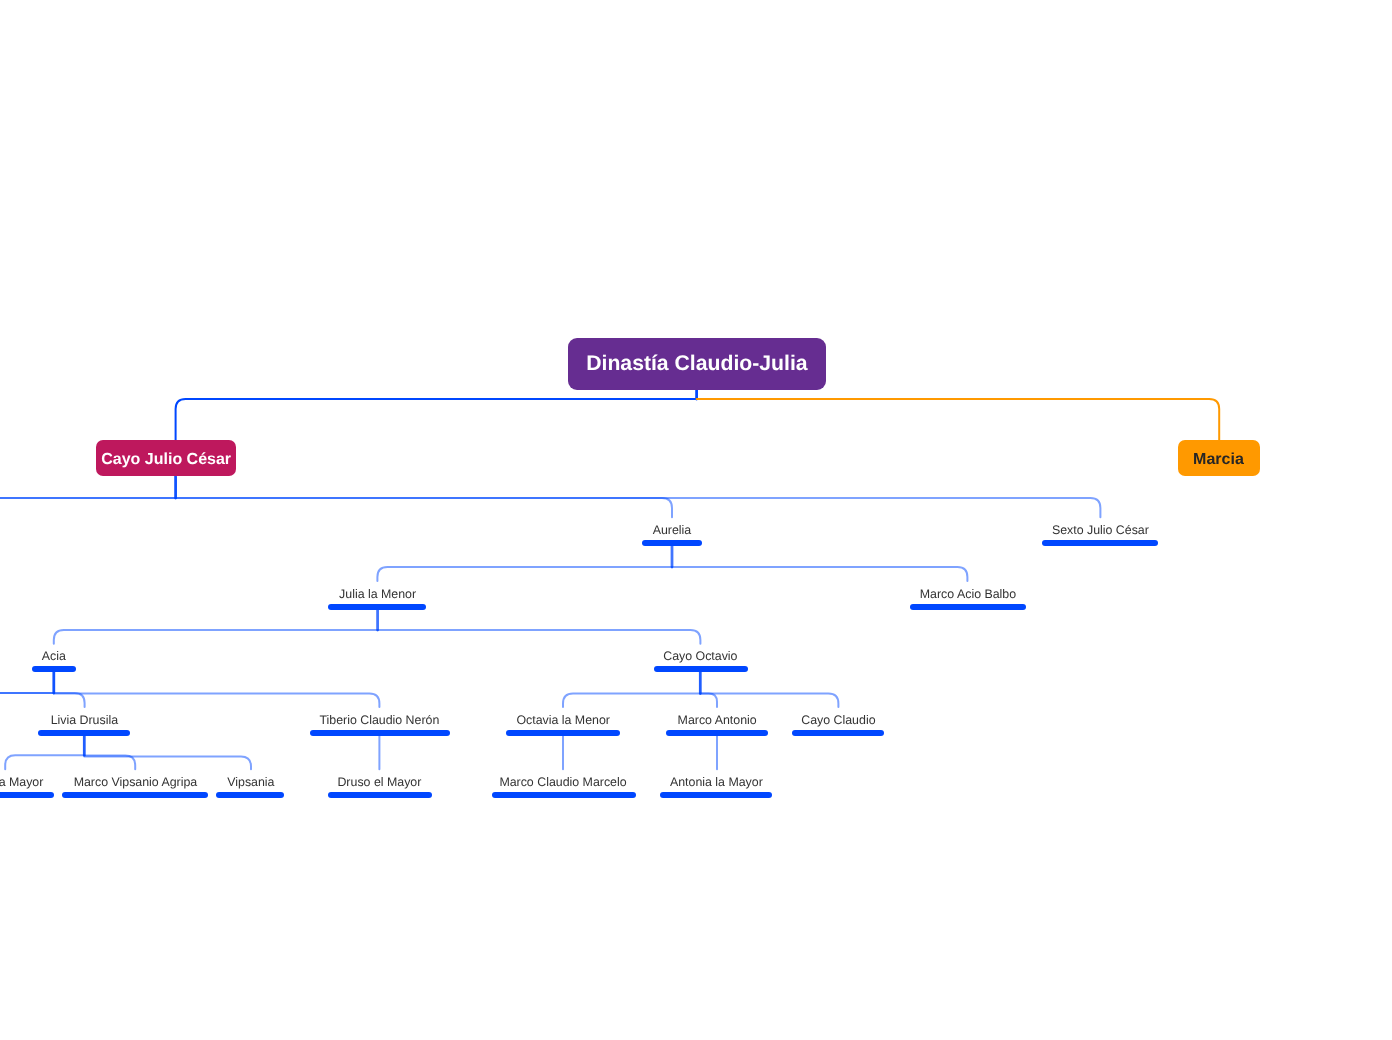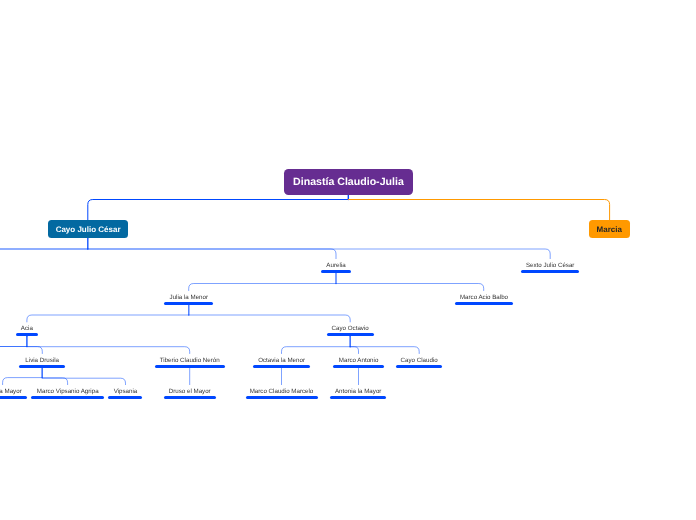--- a/index.html
+++ b/index.html
@@ -51,21 +51,21 @@
       <path d="M42.15 377.8H62.599999999999994Q67.6 377.8 67.6 382.8V384.6" fill="none" stroke="#0047ff" stroke-width="1" stroke-linecap="round" stroke-opacity="0.5"></path>
       <path d="M42.15 378.2H120.5Q125.5 378.2 125.5 383.2V384.6" fill="none" stroke="#0047ff" stroke-width="1" stroke-linecap="round" stroke-opacity="0.5"></path>
       <path d="M189.7 367.7V384.6" fill="none" stroke="#0047ff" stroke-width="1" stroke-linecap="round" stroke-opacity="0.5"></path>
       <path d="M281.5 367.7V384.6" fill="none" stroke="#0047ff" stroke-width="1" stroke-linecap="round" stroke-opacity="0.5"></path>
       <path d="M358.5 367.7V384.6" fill="none" stroke="#0047ff" stroke-width="1" stroke-linecap="round" stroke-opacity="0.5"></path>
     </svg>
   <div id="nodes">
       <div class="node pill" style="left: 283.5px; top: 169px; width: 129.9px; height: 25.8px; font-size: 10.6px; background: rgb(102, 45, 145); color: rgb(255, 255, 255); border-radius: 4.5px;">
         <span>Dinastía Claudio-Julia</span>
       </div>
-      <div class="node pill" style="left: 48.1px; top: 220.3px; width: 80px; height: 17.9px; font-size: 8px; background: #0369a1; color: rgb(255, 255, 255);">
+      <div class="node pill" style="left: 48.1px; top: 220.3px; width: 70px; height: 17.9px; font-size: 8px; background: #be185d; color: rgb(255, 255, 255);">
         <span>Cayo Julio César</span>
       </div>
       <div class="node pill" style="left: 588.9px; top: 220.3px; width: 40.7px; height: 17.9px; font-size: 8px; background: rgb(255, 153, 0); color: rgb(38, 38, 38); text-align: right;">
         <span>Marcia</span>
       </div>
       <div class="node barnode" style="left: 320.85px; top: 262.1px; width: 30.3px;">
         <div class="lbl">Aurelia</div>
         <div class="bar" style="width: 30.3px;"></div>
       </div>
       <div class="node barnode" style="left: 520.9px; top: 262.1px; width: 58.6px;">

